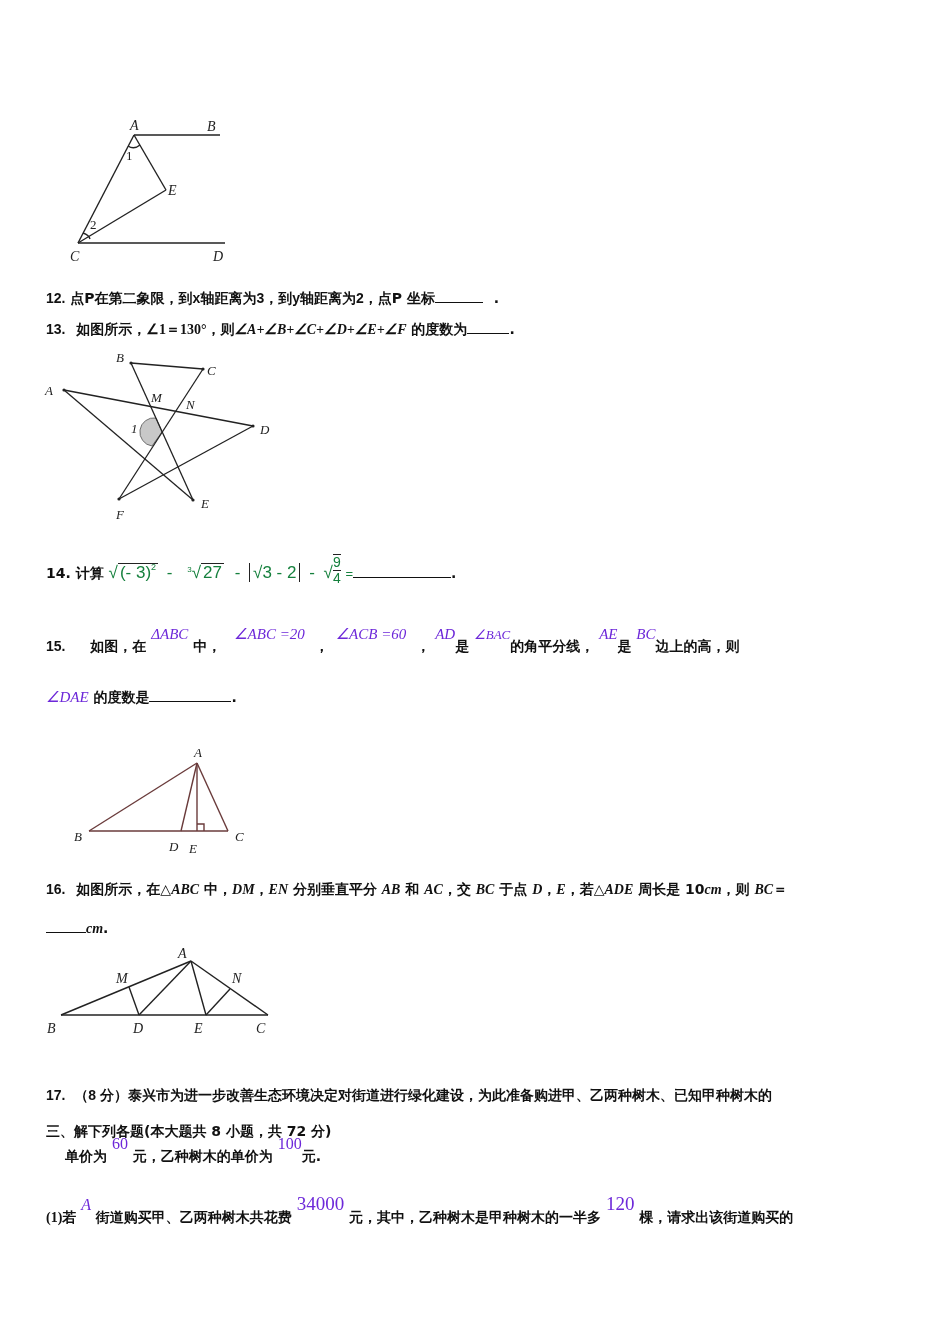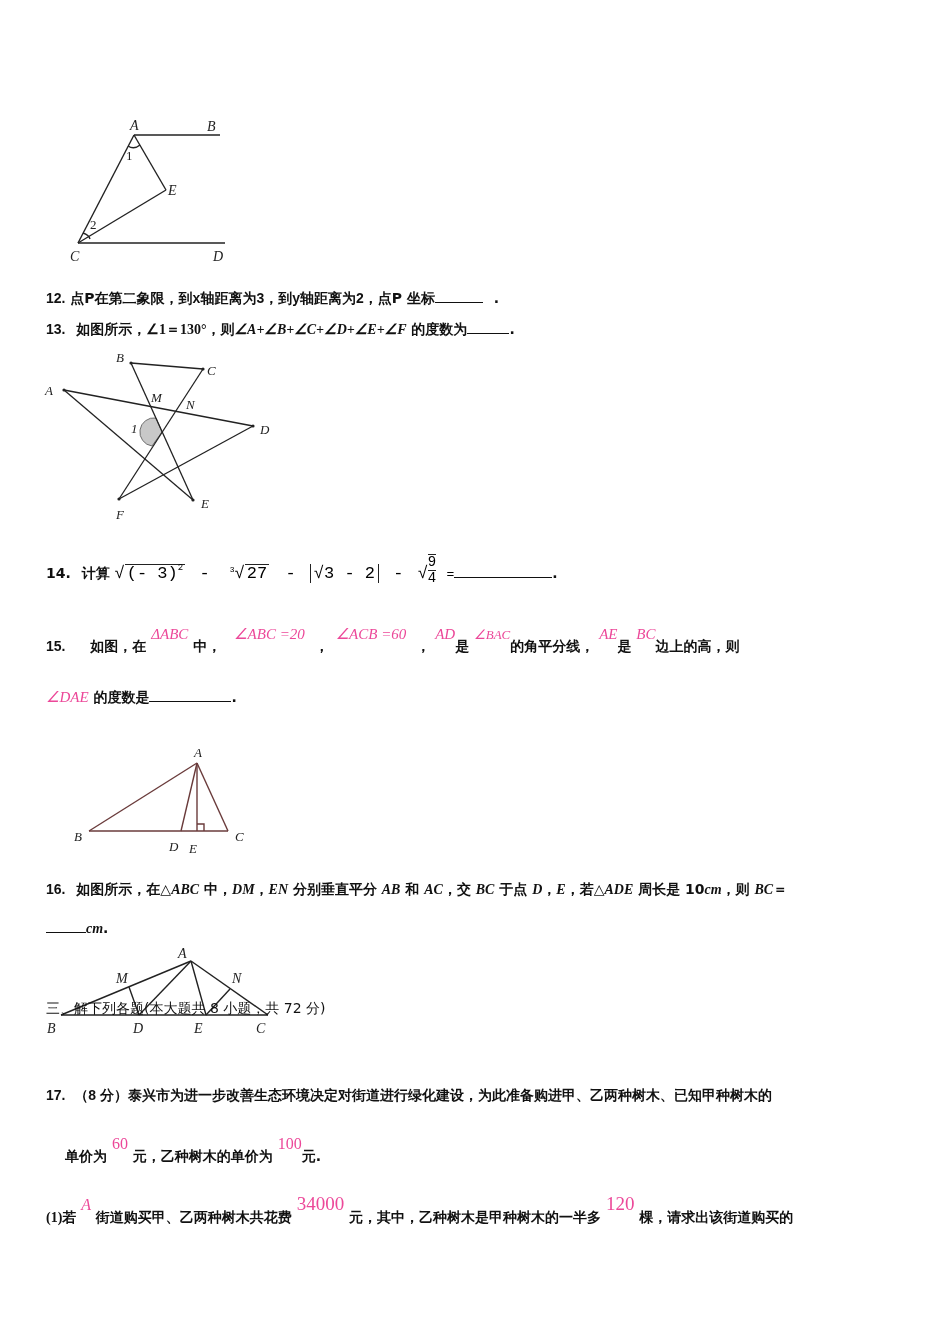--- a/index.html
+++ b/index.html
@@ -2,25 +2,25 @@
 <html><head>
 <meta charset="utf-8">
 <style>
   html,body{margin:0;padding:0;background:#ffffff;}
   body{width:950px;height:1344px;position:relative;overflow:hidden;
        font-family:"DejaVu Sans","Liberation Sans",sans-serif;color:#111;}
   .abs{position:absolute;}
   .line{position:absolute;left:46px;font-size:14px;font-weight:bold;white-space:nowrap;line-height:18px;}
   .num{font-family:"Liberation Sans",sans-serif;font-weight:bold;}
   .mi{font-family:"Liberation Serif",serif;font-style:italic;}
-  .mif{font-family:"Liberation Serif",serif;font-style:italic;font-weight:normal;color:#ec4899;font-size:15px;}
+  .mif{font-family:"Liberation Serif",serif;font-style:italic;font-weight:normal;color:#6d28d9;font-size:15px;}
   .sup{position:relative;top:-12px;}
   .blank{display:inline-block;border-bottom:1.2px solid #111;height:14px;vertical-align:baseline;}
   svg text{font-family:"Liberation Serif",serif;font-style:italic;fill:#222;}
-  .math{font-family:Liberation Mono, monospace;font-weight:normal;font-size:17px;color:#000000;}
+  .math{font-family:Liberation Sans, sans-serif;font-weight:normal;font-size:17px;color:#15803d;}
   .rad{display:inline-block;border-top:1px solid #222;padding:0 2px;}
 </style>
 </head>
 <body>
 
 <svg class="abs" style="left:60px;top:112px;" width="180" height="155" viewBox="60 112 180 155">
   <g stroke="#222" stroke-width="1.4" fill="none">
     <line x1="134" y1="135" x2="220" y2="135"></line>
     <line x1="78" y1="243" x2="225" y2="243"></line>
     <line x1="134" y1="135" x2="78" y2="243"></line>
@@ -73,21 +73,21 @@
   <text x="151" y="402" font-size="13">M</text>
   <text x="186" y="409" font-size="13">N</text>
   <text x="260" y="434" font-size="13">D</text>
   <text x="131" y="433" font-size="13">1</text>
   <text x="116" y="519" font-size="13">F</text>
   <text x="201" y="508" font-size="13">E</text>
 </svg>
 
 <div class="line" style="top:562px;">
   <span>14.</span>
-  <span style="margin-left:6px">计算</span>
+  <span style="">计算</span>
   <span class="math">
     <span>√</span><span class="rad"><span>(- 3)</span><span class="sup" style="font-size:9px;top:-8px">2</span></span>
     <span style="margin:0 4px">-</span>
     <span style="font-size:8px;position:relative;top:-6px;margin-left:6px">3</span><span>√</span><span class="rad">27</span>
     <span style="margin:0 4px 0 6px">-</span>
     <span style="border-left:1px solid #222;border-right:1px solid #222;padding:0 3px">√3 - 2</span>
     <span style="margin:0 4px">-</span>
     <span>√</span><span style="display:inline-block;vertical-align:middle;text-align:center;font-size:14px;line-height:15px;border-top:1px solid #222;margin-top:-8px"><span style="display:block;border-bottom:1px solid #222">9</span><span style="display:block">4</span></span>
     <span style="font-size:13px">=</span></span><span class="blank" style="width:98px"></span><span>.</span>
 </div>
@@ -145,21 +145,21 @@
   </g>
   <text x="178" y="958" font-size="14">A</text>
   <text x="116" y="983" font-size="14">M</text>
   <text x="232" y="983" font-size="14">N</text>
   <text x="47" y="1033" font-size="14">B</text>
   <text x="133" y="1033" font-size="14">D</text>
   <text x="194" y="1033" font-size="14">E</text>
   <text x="256" y="1033" font-size="14">C</text>
 </svg>
 
-<div class="line" style="top:999px;font-weight:normal;">三、解下列各题(本大题共 8 小题，共 72 分)</div>
+<div class="line" style="top:1122px;font-weight:bold;">三、解下列各题(本大题共 8 小题，共 72 分)</div>
 
 <div class="line" style="top:1086px;">
   <span class="num">17.</span>
   <span class="num" style="margin-left:4px">（8 分）</span><span class="num">泰兴市为进一步改善生态环境决定对街道进行绿化建设，为此准备购进甲、乙两种树木、已知甲种树木的</span>
 </div>
 <div class="line" style="top:1147px;margin-left:19px;">
   <span>单价为</span>
   <span class="mif sup" style="font-style:normal;font-size:16px">60</span>
   <span>元，乙种树木的单价为</span>
   <span class="mif sup" style="font-style:normal;font-size:16px">100</span><span>元.</span>

